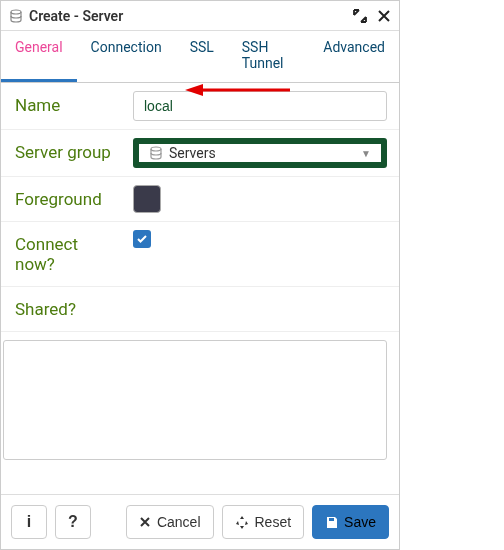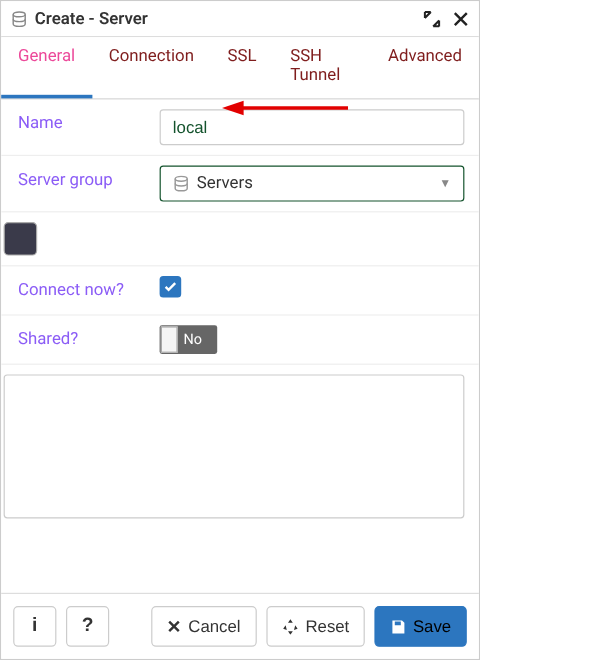--- a/index.html
+++ b/index.html
@@ -3,28 +3,28 @@
 <meta charset="utf-8">
 <style>
 * { box-sizing: border-box; margin: 0; padding: 0; }
 body { font-family: -apple-system, BlinkMacSystemFont, "Segoe UI", Roboto, Arial, sans-serif; font-size: 14px; color: #333; background: #fff; width: 504px; height: 550px; overflow: hidden; position: relative; }
 .modal { width: 400px; height: 550px; display: flex; flex-direction: column; border: 1px solid #ccc; }
 .titlebar { display: flex; align-items: center; padding: 4px 8px; border-bottom: 1px solid #ddd; background: #fff; height: 30px; }
 .titlebar .db-icon { margin-right: 6px; color: #888; }
 .titlebar .title { flex: 1; font-weight: 600; color: #333; font-size: 14px; }
 .titlebar .win-icon { cursor: pointer; margin-left: 10px; color: #222; }
 .tabs { display: flex; border-bottom: 1px solid #ccc; background: #fff; }
-.tab { padding: 8px 14px; cursor: pointer; color: #7f1d1d; font-size: 14px; border-bottom: 3px solid transparent; }
+.tab { padding: 8px 14px; cursor: pointer; color: #0c4a6e; font-size: 14px; border-bottom: 3px solid transparent; }
 .tab.active { color: #ec4899; border-bottom-color: #2c76bf; }
 .body { flex: 1; background: #fff; overflow-y: auto; }
 .row { display: flex; align-items: flex-start; border-bottom: 1px solid #eee; }
-.row .label { width: 130px; padding: 12px 10px 12px 14px; color: #8b5cf6; font-size: 14px; }
+.row .label { width: 130px; padding: 12px 10px 12px 14px; color: #4d7c0f; font-size: 17px; }
 .row .control { flex: 1; padding: 8px 12px 8px 2px; display: flex; align-items: center; }
 .text-input { width: 100%; height: 30px; border: 1px solid #ccc; border-radius: 3px; padding: 4px 10px; font-size: 14px; color: #14532d; }
-.select-wrap { width: 100%; height: 30px; border: 1px solid #14532d; border-radius: 3px; display: flex; align-items: center; padding: 0 10px; background: #fff; position: relative; }
+.select-wrap { width: 100%; height: 30px; border: 6px solid #14532d; border-radius: 3px; display: flex; align-items: center; padding: 0 10px; background: #fff; position: relative; }
 .select-wrap .sv-icon { color: #999; margin-right: 6px; }
 .select-wrap .caret { position: absolute; right: 10px; color: #888; font-size: 10px; }
 .color-swatch { width: 28px; height: 28px; border-radius: 4px; background: #3a3a4a; border: 1px solid #aaa; cursor: pointer; }
 .checkbox { width: 18px; height: 18px; border-radius: 3px; background: #2c76bf; color: #fff; display: flex; align-items: center; justify-content: center; font-size: 12px; cursor: pointer; }
 .toggle { width: 48px; height: 24px; background: #666; border-radius: 2px; position: relative; display: flex; align-items: center; cursor: pointer; }
 .toggle .handle { width: 14px; height: 22px; background: #f5f5f5; border: 1px solid #aaa; position: absolute; left: 1px; top: 1px; }
 .toggle .tlabel { color: #fff; font-size: 12px; margin-left: 20px; }
 .textarea { width: 100%; height: 120px; border: 1px solid #ccc; border-radius: 3px; resize: none; padding: 6px; font-family: inherit; font-size: 14px; }
 .footer { display: flex; align-items: center; padding: 10px; border-top: 1px solid #ddd; background: #fff; gap: 8px; }
 .footer .spacer { flex: 1; }
@@ -84,42 +84,37 @@
                 <path d="M2 3v4c0 1.1 2.2 2 5 2s5-.9 5-2V3" fill="none" stroke="#999" stroke-width="1.2"></path>
                 <path d="M2 7v4c0 1.1 2.2 2 5 2s5-.9 5-2V7" fill="none" stroke="#999" stroke-width="1.2"></path>
               </svg>
           </span>
           <span>Servers</span>
           <span class="caret">▼</span>
         </div>
       </div>
     </div>
     <div class="row">
+      <div class="label">Foreground</div>
       <div class="control">
         <div class="color-swatch"></div>
       </div>
     </div>
     <div class="row">
       <div class="label">Connect now?</div>
       <div class="control">
         <div class="checkbox">
           <svg width="10" height="10" viewBox="0 0 10 10">
               <path d="M1 5l2.5 2.5L9 2" stroke="#fff" stroke-width="2" fill="none"></path>
             </svg>
         </div>
       </div>
     </div>
     <div class="row">
       <div class="label">Shared?</div>
-      <div class="control">
-        <div class="toggle">
-          <div class="handle"></div>
-          <span class="tlabel">No</span>
-        </div>
-      </div>
     </div>
     <div class="row" style="border-bottom:none;">
       <div class="control">
         <textarea class="textarea" style=""></textarea>
       </div>
     </div>
   </div>
 
   <div class="footer">
     <button class="btn icon-only">

